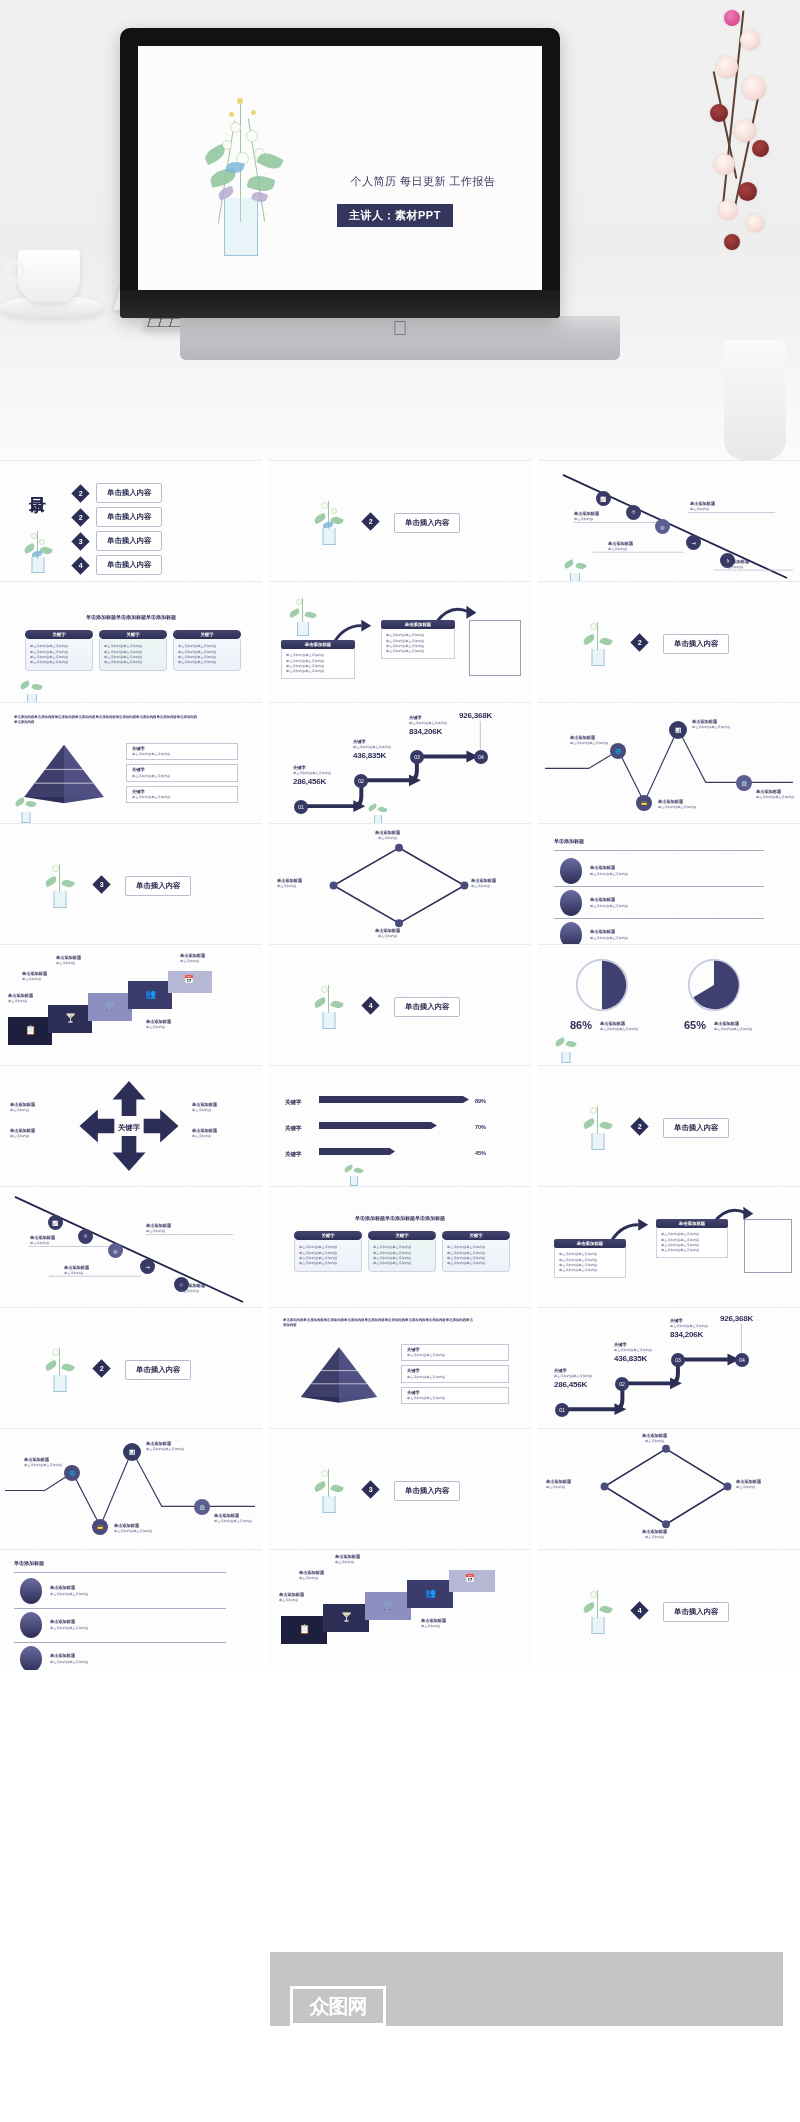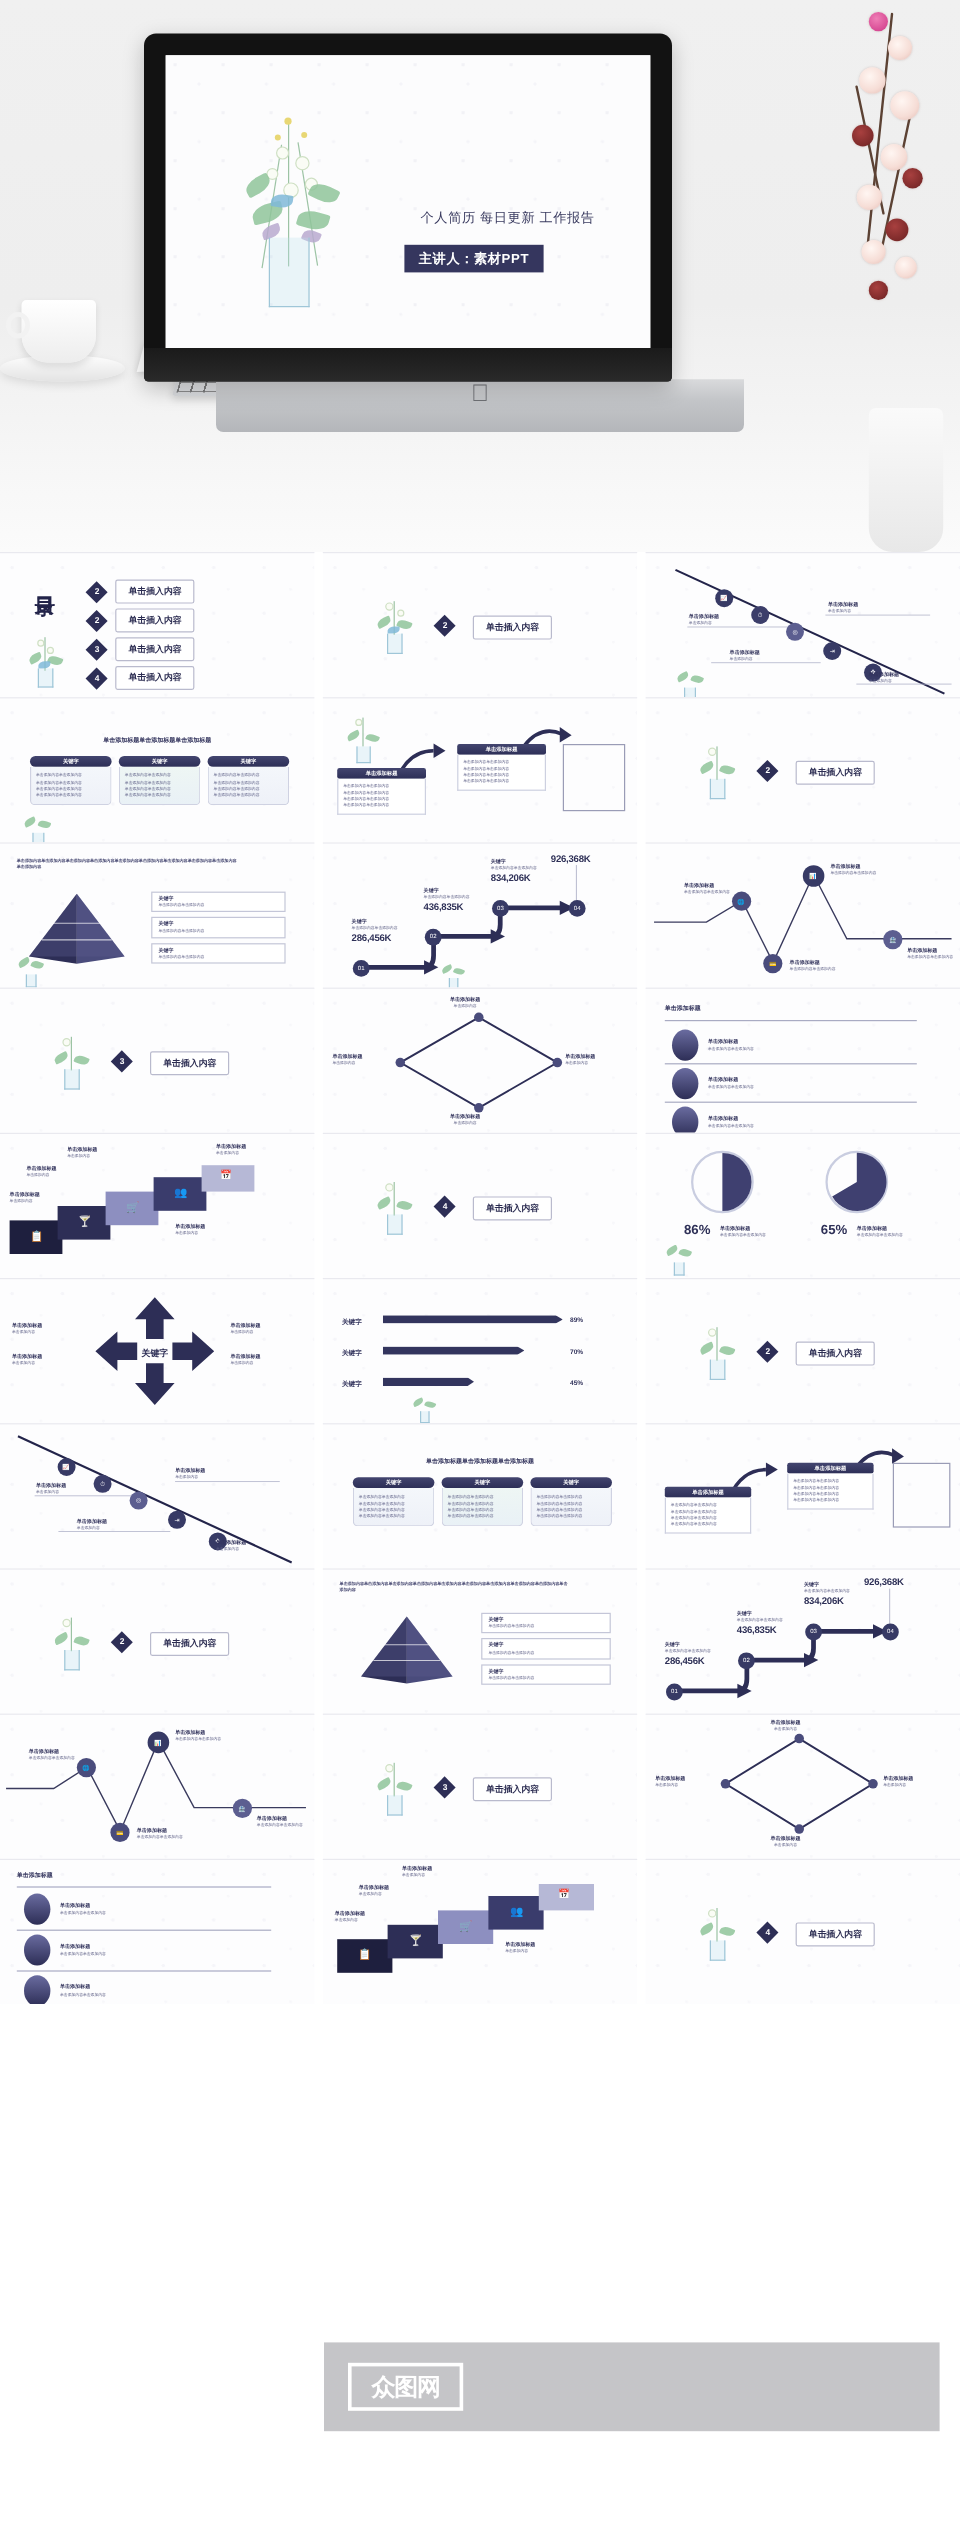--- a/index.html
+++ b/index.html
@@ -114,21 +114,21 @@
     font-size:4.4px; font-weight:bold; text-align:center; border-radius:7px; padding:2.2px 0; }
   .kw-body { border:1px solid #cfd2e2; border-top:none; border-radius:0 0 4px 4px;
     background:linear-gradient(180deg,#f4f7fb,#eef1f8); padding:5px 4px; }
   .bigno { font-size:8px; font-weight:bold; color:#2e3057; letter-spacing:-.2px; }
   .pct { font-size:11px; font-weight:bold; color:#2e3057; }
   .hbar { background:#33355e; height:7px; }
   .thin-line { background:#a9abc3; height:1px; }
 
   
   .wm { position:absolute; left:270px; top:1952px; width:513px; height:74px;
-    background:rgba(150,150,155,.55); display:flex; align-items:center;gap:37px; }
+    background:rgba(150,150,155,.55); display:flex; align-items:flex-end;gap:37px; }
   .wm-logo { width:96px; height:40px; margin-left:20px; border:3px solid #fff;
     display:flex; align-items:center; justify-content:center; color:#fff;
     font-size:20px; font-weight:bold; letter-spacing:-1px; }
   .wm-right { margin-left:14px; color:#fff; }
   .wm-line1 { font-size:22px; font-weight:bold; letter-spacing:3px; }
   .wm-line2 { font-size:13px; text-align:center; margin-top:3px; letter-spacing:1px; }
 </style>
 </head>
 <body>
 

